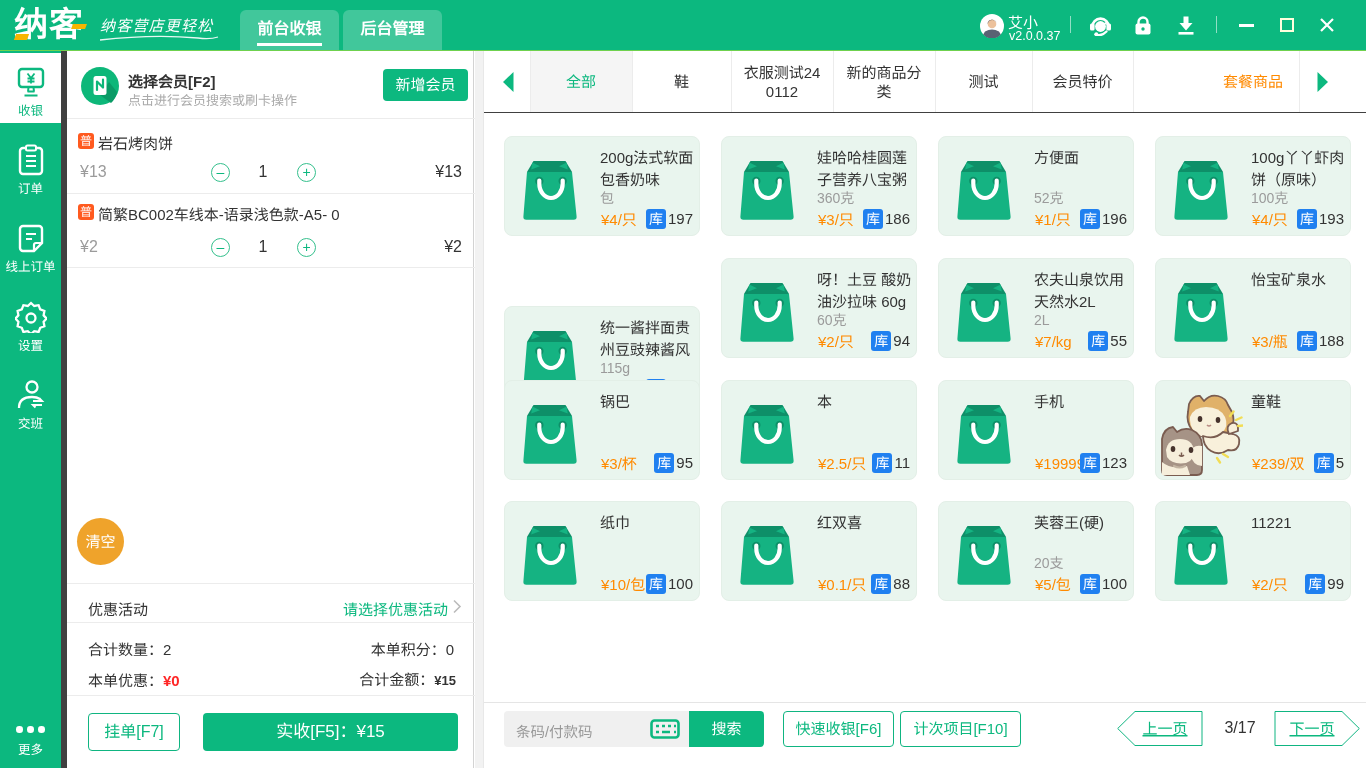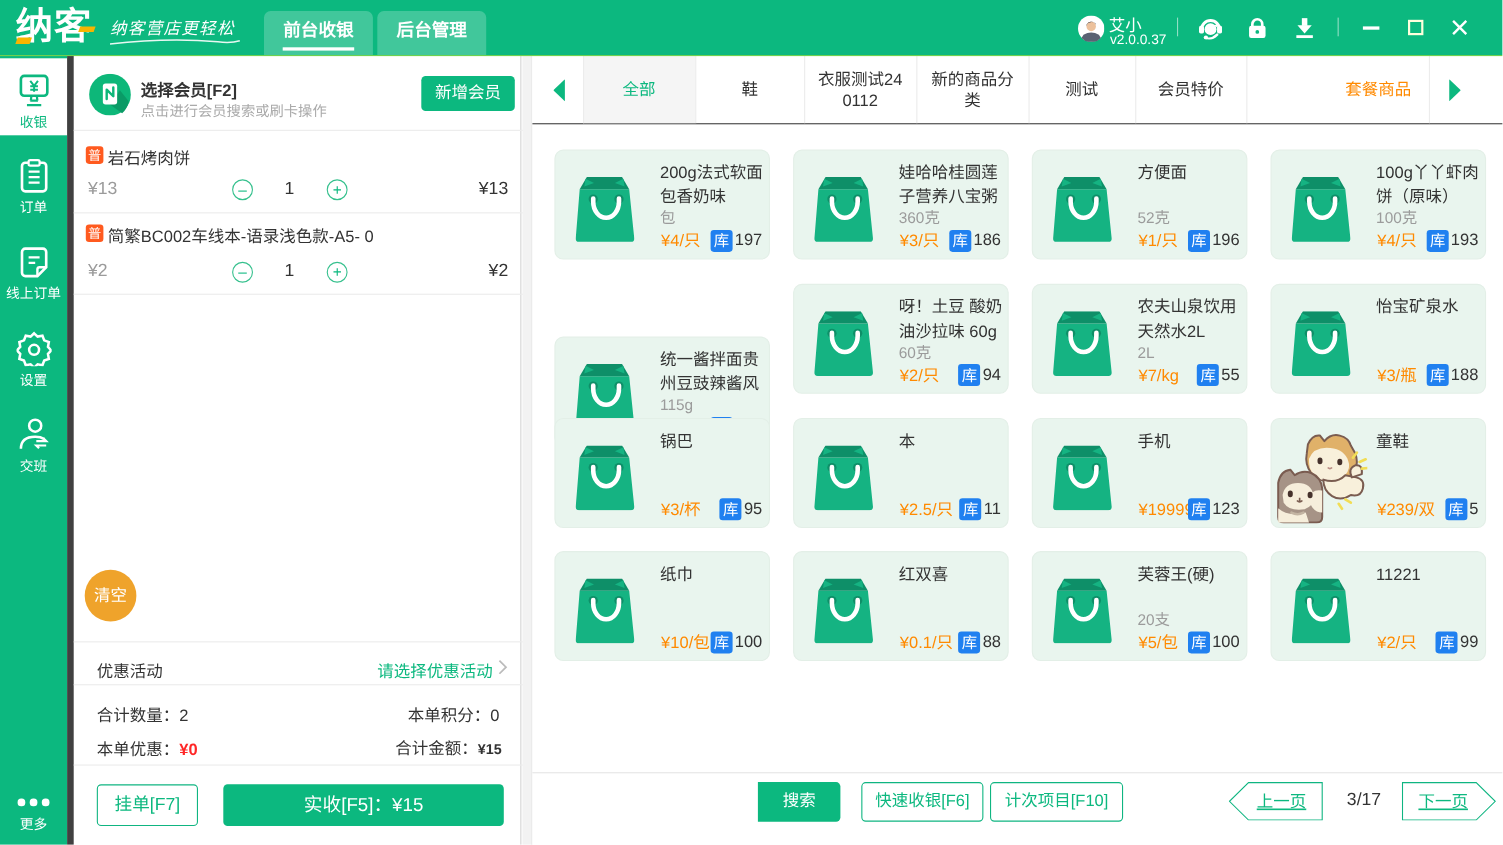--- a/index.html
+++ b/index.html
@@ -461,20 +461,27 @@
 <circle cx="39.7" cy="20" r="4.2" fill="#0e8f68"></circle>
 <path d="M16.3,19.5 L16.3,22.5 A11.7,14.5 0 0 0 39.7,22.5 L39.7,19.5" fill="none" stroke="#fff" stroke-width="4.2" stroke-linecap="round"></path>
 </svg>
 <div class="nm">11221</div>
 <div class="pr">¥2/只</div>
 <div class="stk"><span class="kb">库</span>99</div>
 </div>
 </div>
 
   <div class="abs" style="left:0; top:652px; width:882px; height:1px; background:#e5e5e5;"></div>
+  <div class="abs" style="left:20px; top:661px; width:185px; height:36px; background:#f0f0f0; border-radius:4px 0 0 4px;">
+    <div class="abs" style="left:12px; top:9px; font-size:14.5px; color:#999;">条码/付款码</div>
+    <svg class="abs" style="left:146px; top:8px;" width="30" height="20" viewBox="0 0 30 20">
+      <rect x="1.5" y="1.5" width="27" height="17" rx="3" fill="none" stroke="#0cb87f" stroke-width="2.6"></rect>
+      <path d="M6,7 h3 M12,7 h3 M18,7 h3 M24,7 h2 M6,13 h3 M12,13 h8 M24,13 h2" stroke="#0cb87f" stroke-width="2.4"></path>
+    </svg>
+  </div>
   <div class="abs" style="left:205px; top:661px; width:75px; height:36px; background:#0cb87f; border-radius:0 4px 4px 0; color:#fff; font-size:15px; text-align:center; line-height:36px;">搜索</div>
   <div class="gbtn" style="left:299px; top:661px; width:111px; height:36px; font-size:15px; line-height:34px;">快速收银[F6]</div>
   <div class="gbtn" style="left:416px; top:661px; width:121px; height:36px; font-size:15px; line-height:34px;">计次项目[F10]</div>
 
   <svg class="abs" style="left:633px; top:661px;" width="86" height="35" viewBox="0 0 86 35">
     <path d="M85,0.5 H18 L0.7,17.5 L18,34.5 H85 Z" fill="#fff" stroke="#0fb581" stroke-width="1"></path>
     <text x="48" y="23" font-size="15" fill="#0cb87f" text-anchor="middle" text-decoration="underline">上一页</text>
   </svg>
   <div class="abs" style="left:738px; top:669px; width:36px; font-size:16px; color:#333; text-align:center;">3/17</div>
   <svg class="abs" style="left:790px; top:661px;" width="86" height="35" viewBox="0 0 86 35">

